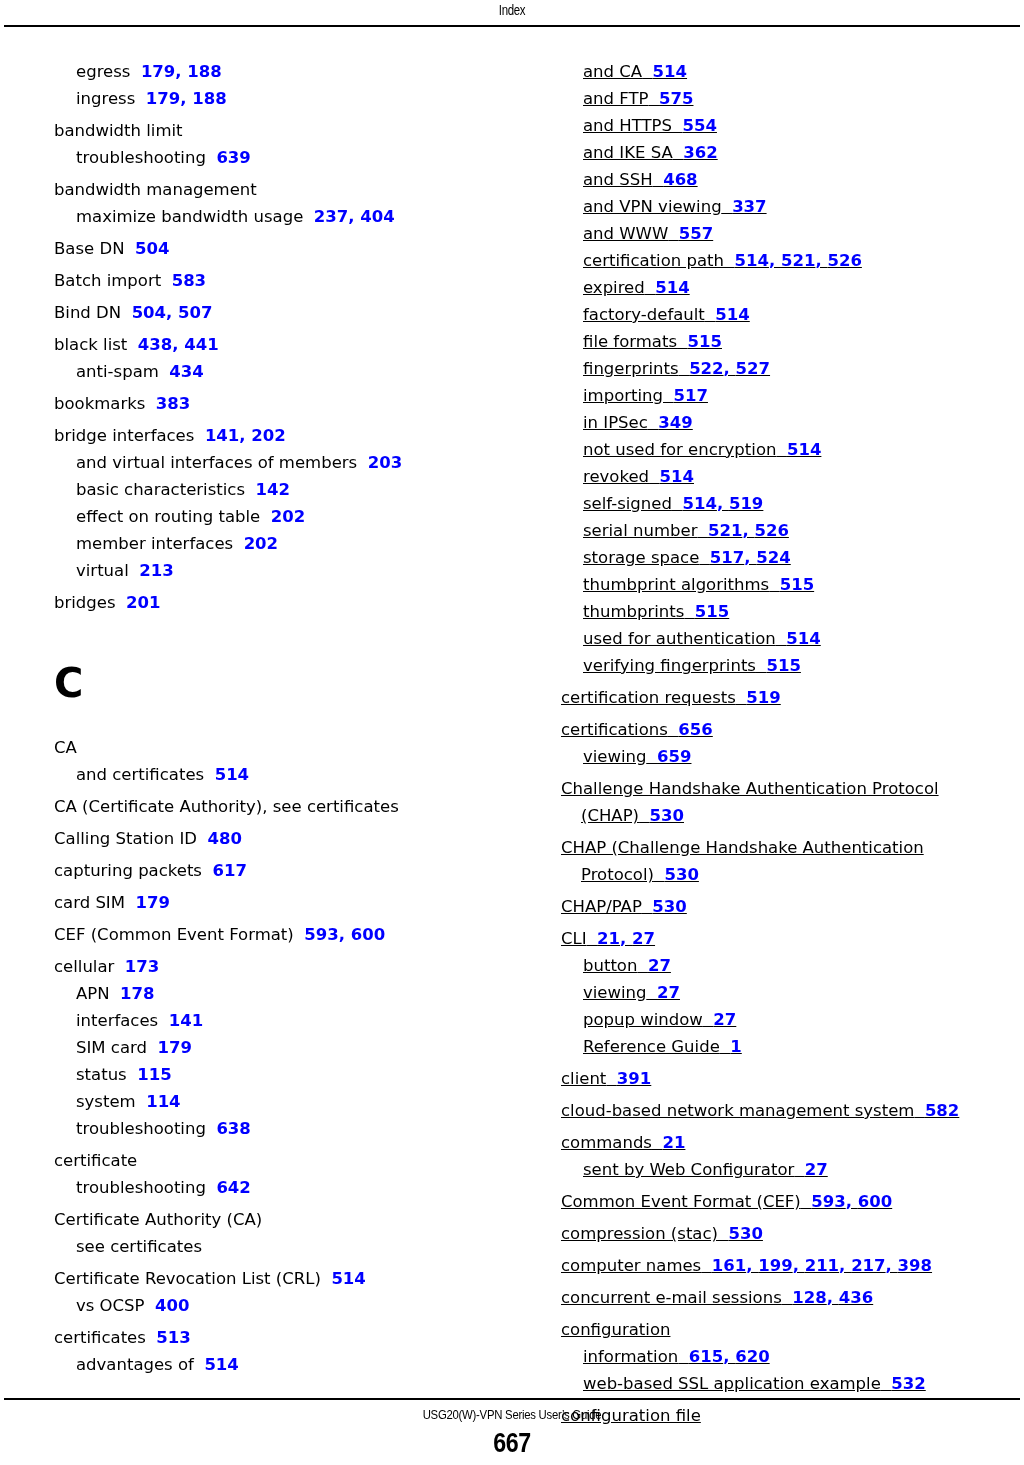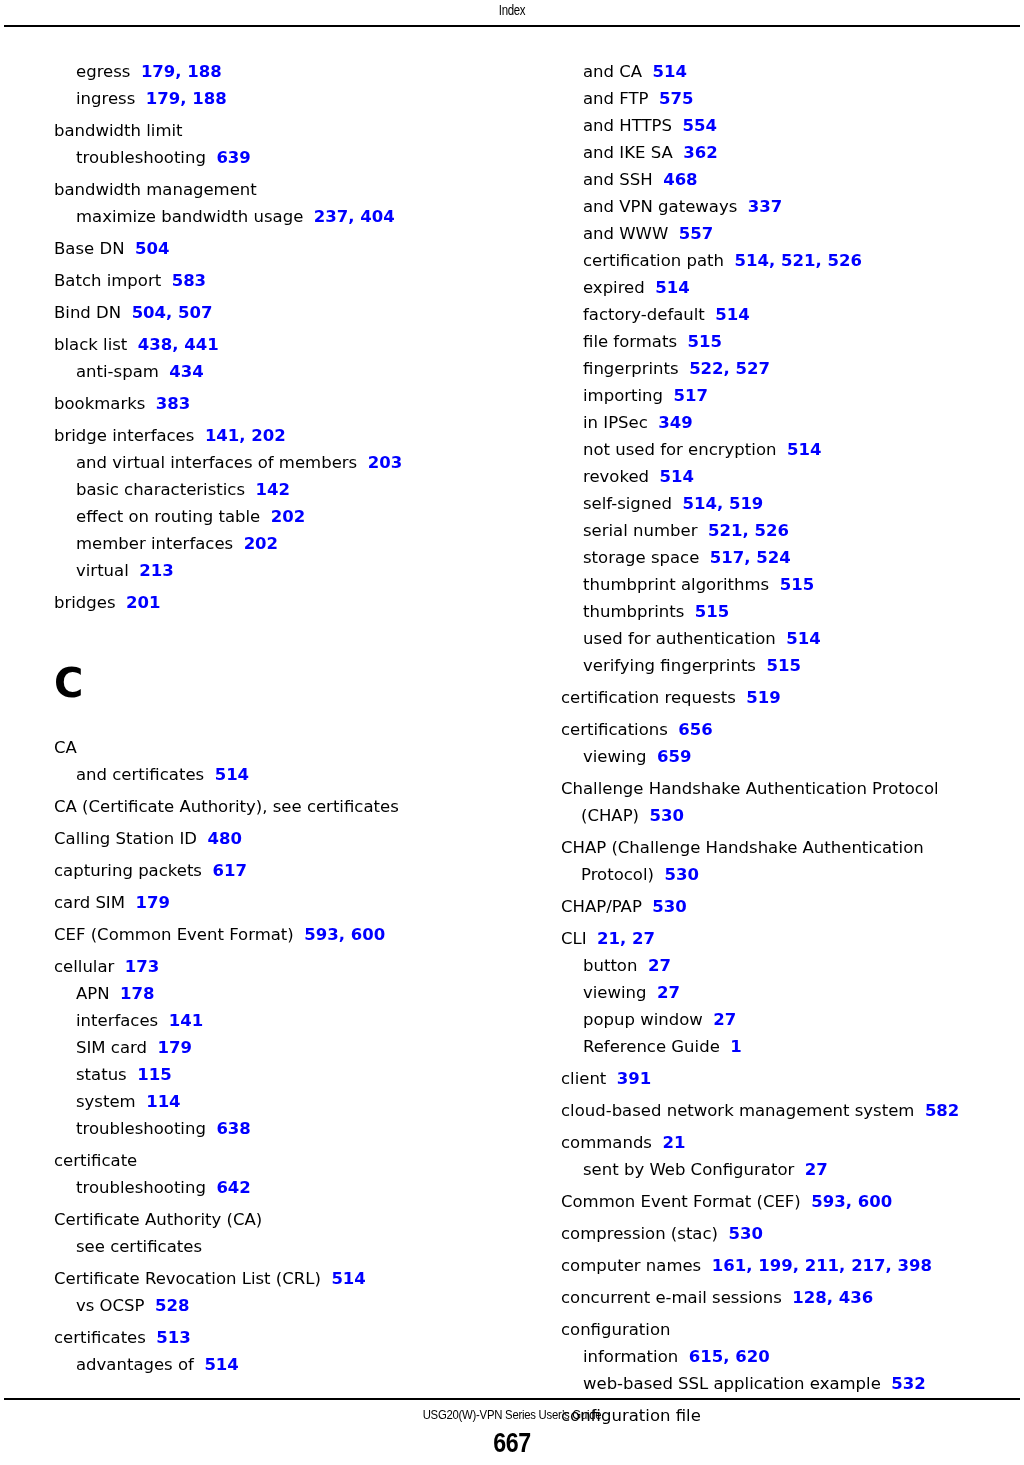--- a/index.html
+++ b/index.html
@@ -52,21 +52,21 @@
     left: 16px;
     width: 1024px;
     height: 1322px;
   }
   .index-column {
     position: absolute;
     top: 0;
     width: 452px;
   }
   #column-left  { left: 38px; }
-  #column-right { left: 545px; }
+  #column-right { left: 545px; text-decoration: underline; }
 
   
   .entry {
     font-size: 16.5px;
     line-height: 27px;
     color: #000;
     white-space: normal;
   }
   
   .entry.level-0 {
@@ -188,31 +188,31 @@
       <div class="entry level-1"><span class="term">interfaces</span><span class="gap">&nbsp;&nbsp;</span><span class="pages"><span>141</span></span></div>
       <div class="entry level-1"><span class="term">SIM card</span><span class="gap">&nbsp;&nbsp;</span><span class="pages"><span>179</span></span></div>
       <div class="entry level-1"><span class="term">status</span><span class="gap">&nbsp;&nbsp;</span><span class="pages"><span>115</span></span></div>
       <div class="entry level-1"><span class="term">system</span><span class="gap">&nbsp;&nbsp;</span><span class="pages"><span>114</span></span></div>
       <div class="entry level-1"><span class="term">troubleshooting</span><span class="gap">&nbsp;&nbsp;</span><span class="pages"><span>638</span></span></div>
       <div class="entry level-0 group-start"><span class="term">certificate</span></div>
       <div class="entry level-1"><span class="term">troubleshooting</span><span class="gap">&nbsp;&nbsp;</span><span class="pages"><span>642</span></span></div>
       <div class="entry level-0 group-start"><span class="term">Certificate Authority (CA)</span></div>
       <div class="entry level-1"><span class="term">see certificates</span></div>
       <div class="entry level-0 group-start"><span class="term">Certificate Revocation List (CRL)</span><span class="gap">&nbsp;&nbsp;</span><span class="pages"><span>514</span></span></div>
-      <div class="entry level-1"><span class="term">vs OCSP</span><span class="gap">&nbsp;&nbsp;</span><span class="pages"><span>528</span></span></div>
+      <div class="entry level-1"><span class="term">vs OCSP</span><span class="gap">&nbsp;&nbsp;</span><span class="pages"><span>400</span></span></div>
       <div class="entry level-0 group-start"><span class="term">certificates</span><span class="gap">&nbsp;&nbsp;</span><span class="pages"><span>513</span></span></div>
       <div class="entry level-1"><span class="term">advantages of</span><span class="gap">&nbsp;&nbsp;</span><span class="pages"><span>514</span></span></div>
     </div>
   <div class="index-column" id="column-right">
       <div class="entry level-1"><span class="term">and CA</span><span class="gap">&nbsp;&nbsp;</span><span class="pages"><span>514</span></span></div>
       <div class="entry level-1"><span class="term">and FTP</span><span class="gap">&nbsp;&nbsp;</span><span class="pages"><span>575</span></span></div>
       <div class="entry level-1"><span class="term">and HTTPS</span><span class="gap">&nbsp;&nbsp;</span><span class="pages"><span>554</span></span></div>
       <div class="entry level-1"><span class="term">and IKE SA</span><span class="gap">&nbsp;&nbsp;</span><span class="pages"><span>362</span></span></div>
       <div class="entry level-1"><span class="term">and SSH</span><span class="gap">&nbsp;&nbsp;</span><span class="pages"><span>468</span></span></div>
-      <div class="entry level-1"><span class="term">and VPN gateways</span><span class="gap">&nbsp;&nbsp;</span><span class="pages"><span>337</span></span></div>
+      <div class="entry level-1"><span class="term">and VPN viewing</span><span class="gap">&nbsp;&nbsp;</span><span class="pages"><span>337</span></span></div>
       <div class="entry level-1"><span class="term">and WWW</span><span class="gap">&nbsp;&nbsp;</span><span class="pages"><span>557</span></span></div>
       <div class="entry level-1"><span class="term">certification path</span><span class="gap">&nbsp;&nbsp;</span><span class="pages"><span>514</span><span class="sep">, </span><span>521</span><span class="sep">, </span><span>526</span></span></div>
       <div class="entry level-1"><span class="term">expired</span><span class="gap">&nbsp;&nbsp;</span><span class="pages"><span>514</span></span></div>
       <div class="entry level-1"><span class="term">factory-default</span><span class="gap">&nbsp;&nbsp;</span><span class="pages"><span>514</span></span></div>
       <div class="entry level-1"><span class="term">file formats</span><span class="gap">&nbsp;&nbsp;</span><span class="pages"><span>515</span></span></div>
       <div class="entry level-1"><span class="term">fingerprints</span><span class="gap">&nbsp;&nbsp;</span><span class="pages"><span>522</span><span class="sep">, </span><span>527</span></span></div>
       <div class="entry level-1"><span class="term">importing</span><span class="gap">&nbsp;&nbsp;</span><span class="pages"><span>517</span></span></div>
       <div class="entry level-1"><span class="term">in IPSec</span><span class="gap">&nbsp;&nbsp;</span><span class="pages"><span>349</span></span></div>
       <div class="entry level-1"><span class="term">not used for encryption</span><span class="gap">&nbsp;&nbsp;</span><span class="pages"><span>514</span></span></div>
       <div class="entry level-1"><span class="term">revoked</span><span class="gap">&nbsp;&nbsp;</span><span class="pages"><span>514</span></span></div>

